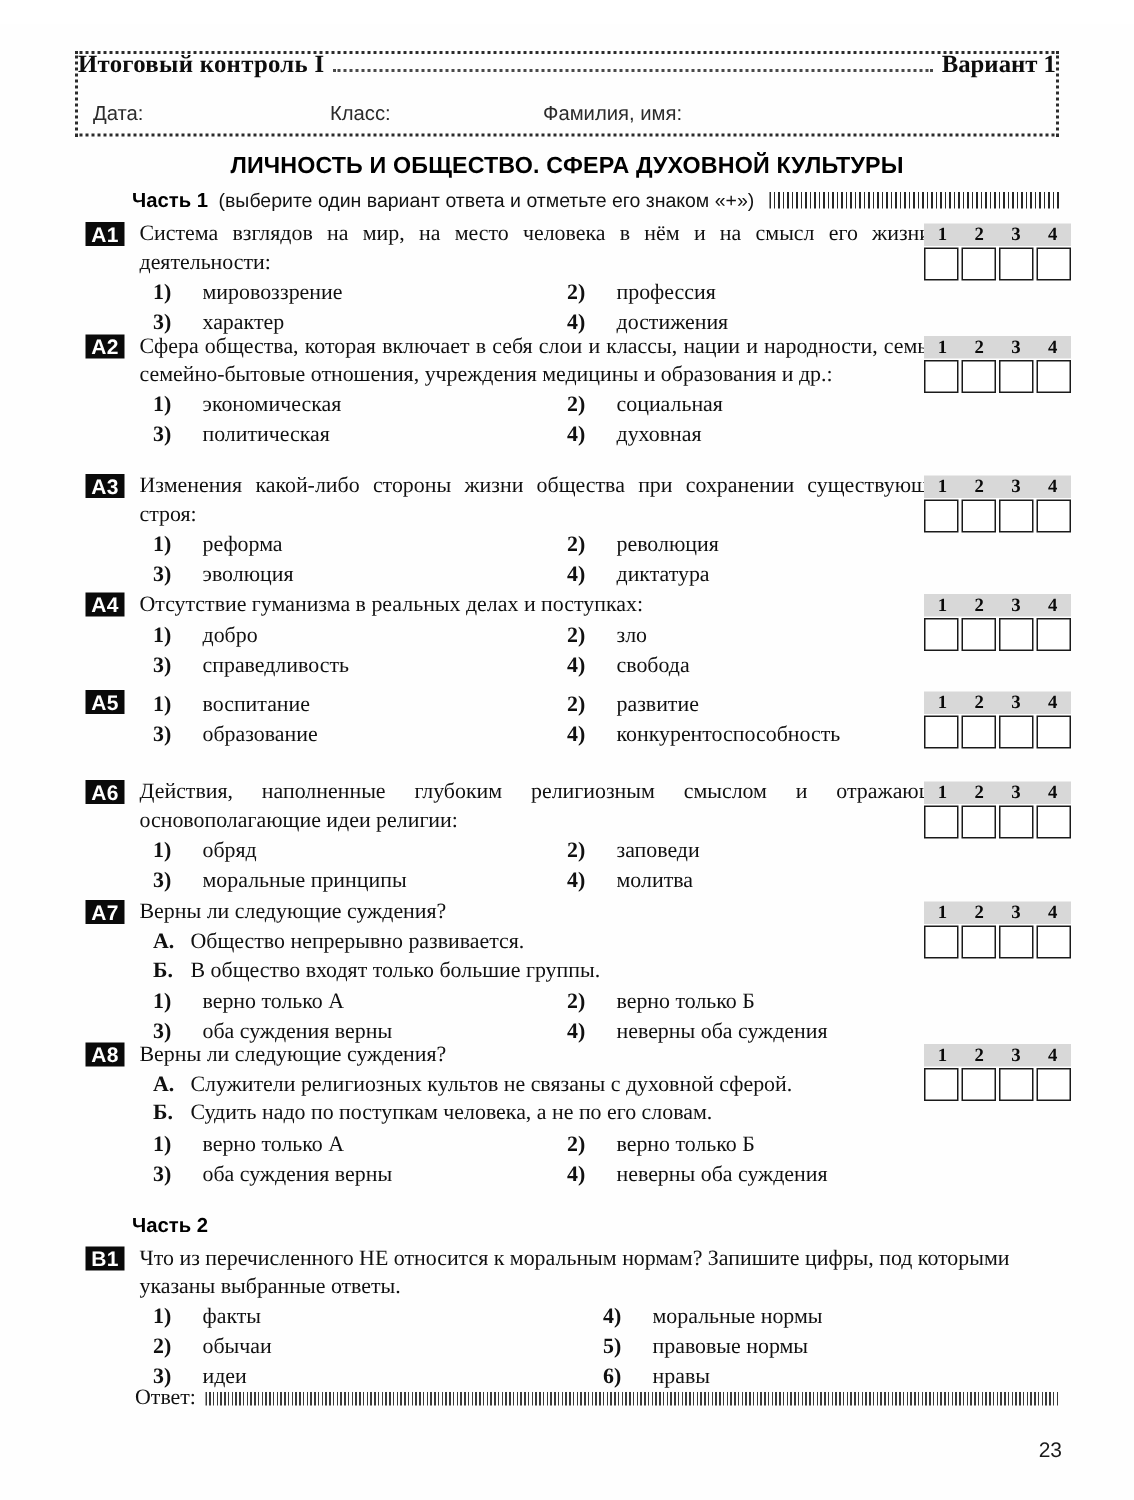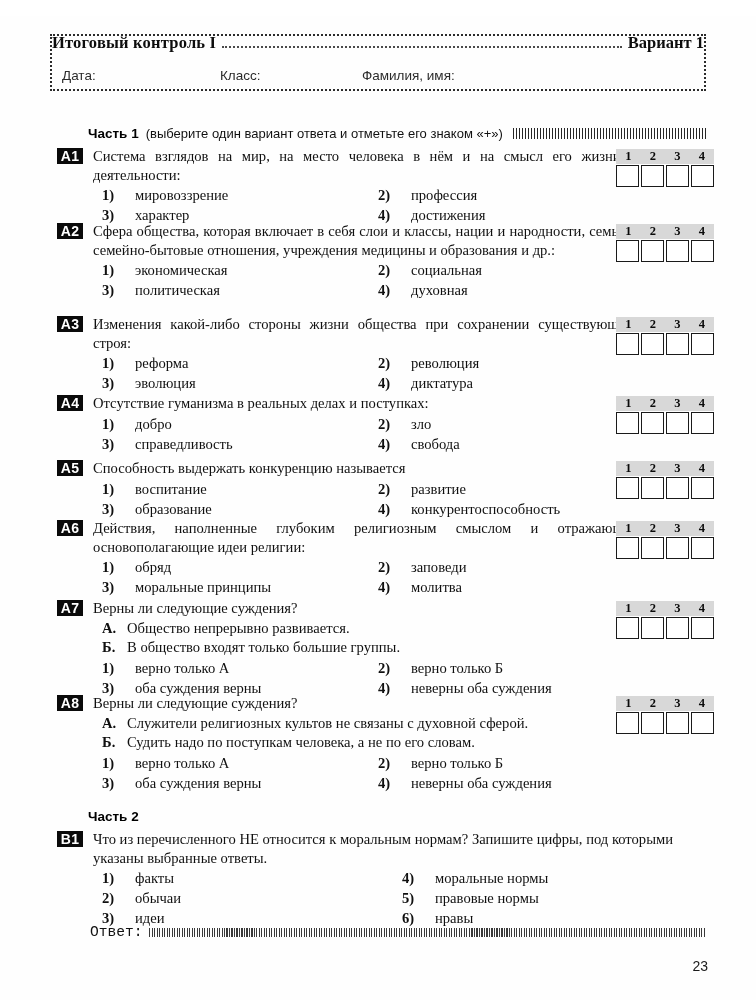--- a/index.html
+++ b/index.html
@@ -237,21 +237,21 @@
   
   .ans-line {
     position: absolute;
     left: 90px;
     width: 616px;
     display: flex;
     align-items: baseline;
     gap: 6px;
   }
   .ans-label {
-    font-family: Liberation Mono, monospace;
+    font-family: Liberation Serif, serif;
     font-size: 14.6px;
     white-space: nowrap;
     color: #101010;
   }
   .ans-rule {
     flex: 1 1 auto;
     height: 9px;
     align-self: center;
     background-image: repeating-linear-gradient(
       to right,
@@ -282,20 +282,21 @@
     <div class="hdr-dots"></div>
     <div class="hdr-variant">Вариант 1</div>
   </div>
 
   <div class="hdr-row2">
     <span class="f-date">Дата:</span>
     <span class="f-class">Класс:</span>
     <span class="f-name">Фамилия, имя:</span>
   </div>
 
+  <div class="doc-title">ЛИЧНОСТЬ И ОБЩЕСТВО. СФЕРА ДУХОВНОЙ КУЛЬТУРЫ</div>
 
   <div class="part-line" style="top:110px;align-items:flex-end;">
     <span class="part-label">Часть 1</span>
     <span class="part-note">(выберите один вариант ответа и отметьте его знаком «+»)</span>
     <span class="hatch"></span>
   </div>
 
   <div class="q" style="top:131px;">
     <div class="q-badge">A1</div>
     <div class="q-body">
@@ -400,21 +401,20 @@
       <i></i>
       <i></i>
       <i></i>
       <i></i>
     </div>
   </div>
 
   <div class="q" style="top:443px;">
     <div class="q-badge">A5</div>
     <div class="q-body">
-      <div class="q-stem nojust">Способность выдержать конкуренцию называется</div>
       <div class="opts">
         <div class="opt"><span class="num">1)</span><span>воспитание</span></div>
         <div class="opt"><span class="num">2)</span><span>развитие</span></div>
         <div class="opt"><span class="num">3)</span><span>образование</span></div>
         <div class="opt"><span class="num">4)</span><span>конкурентоспособность</span></div>
       </div>
     </div>
   </div>
   <div class="ansgrid" style="top:445px;">
     <div class="hdr">

